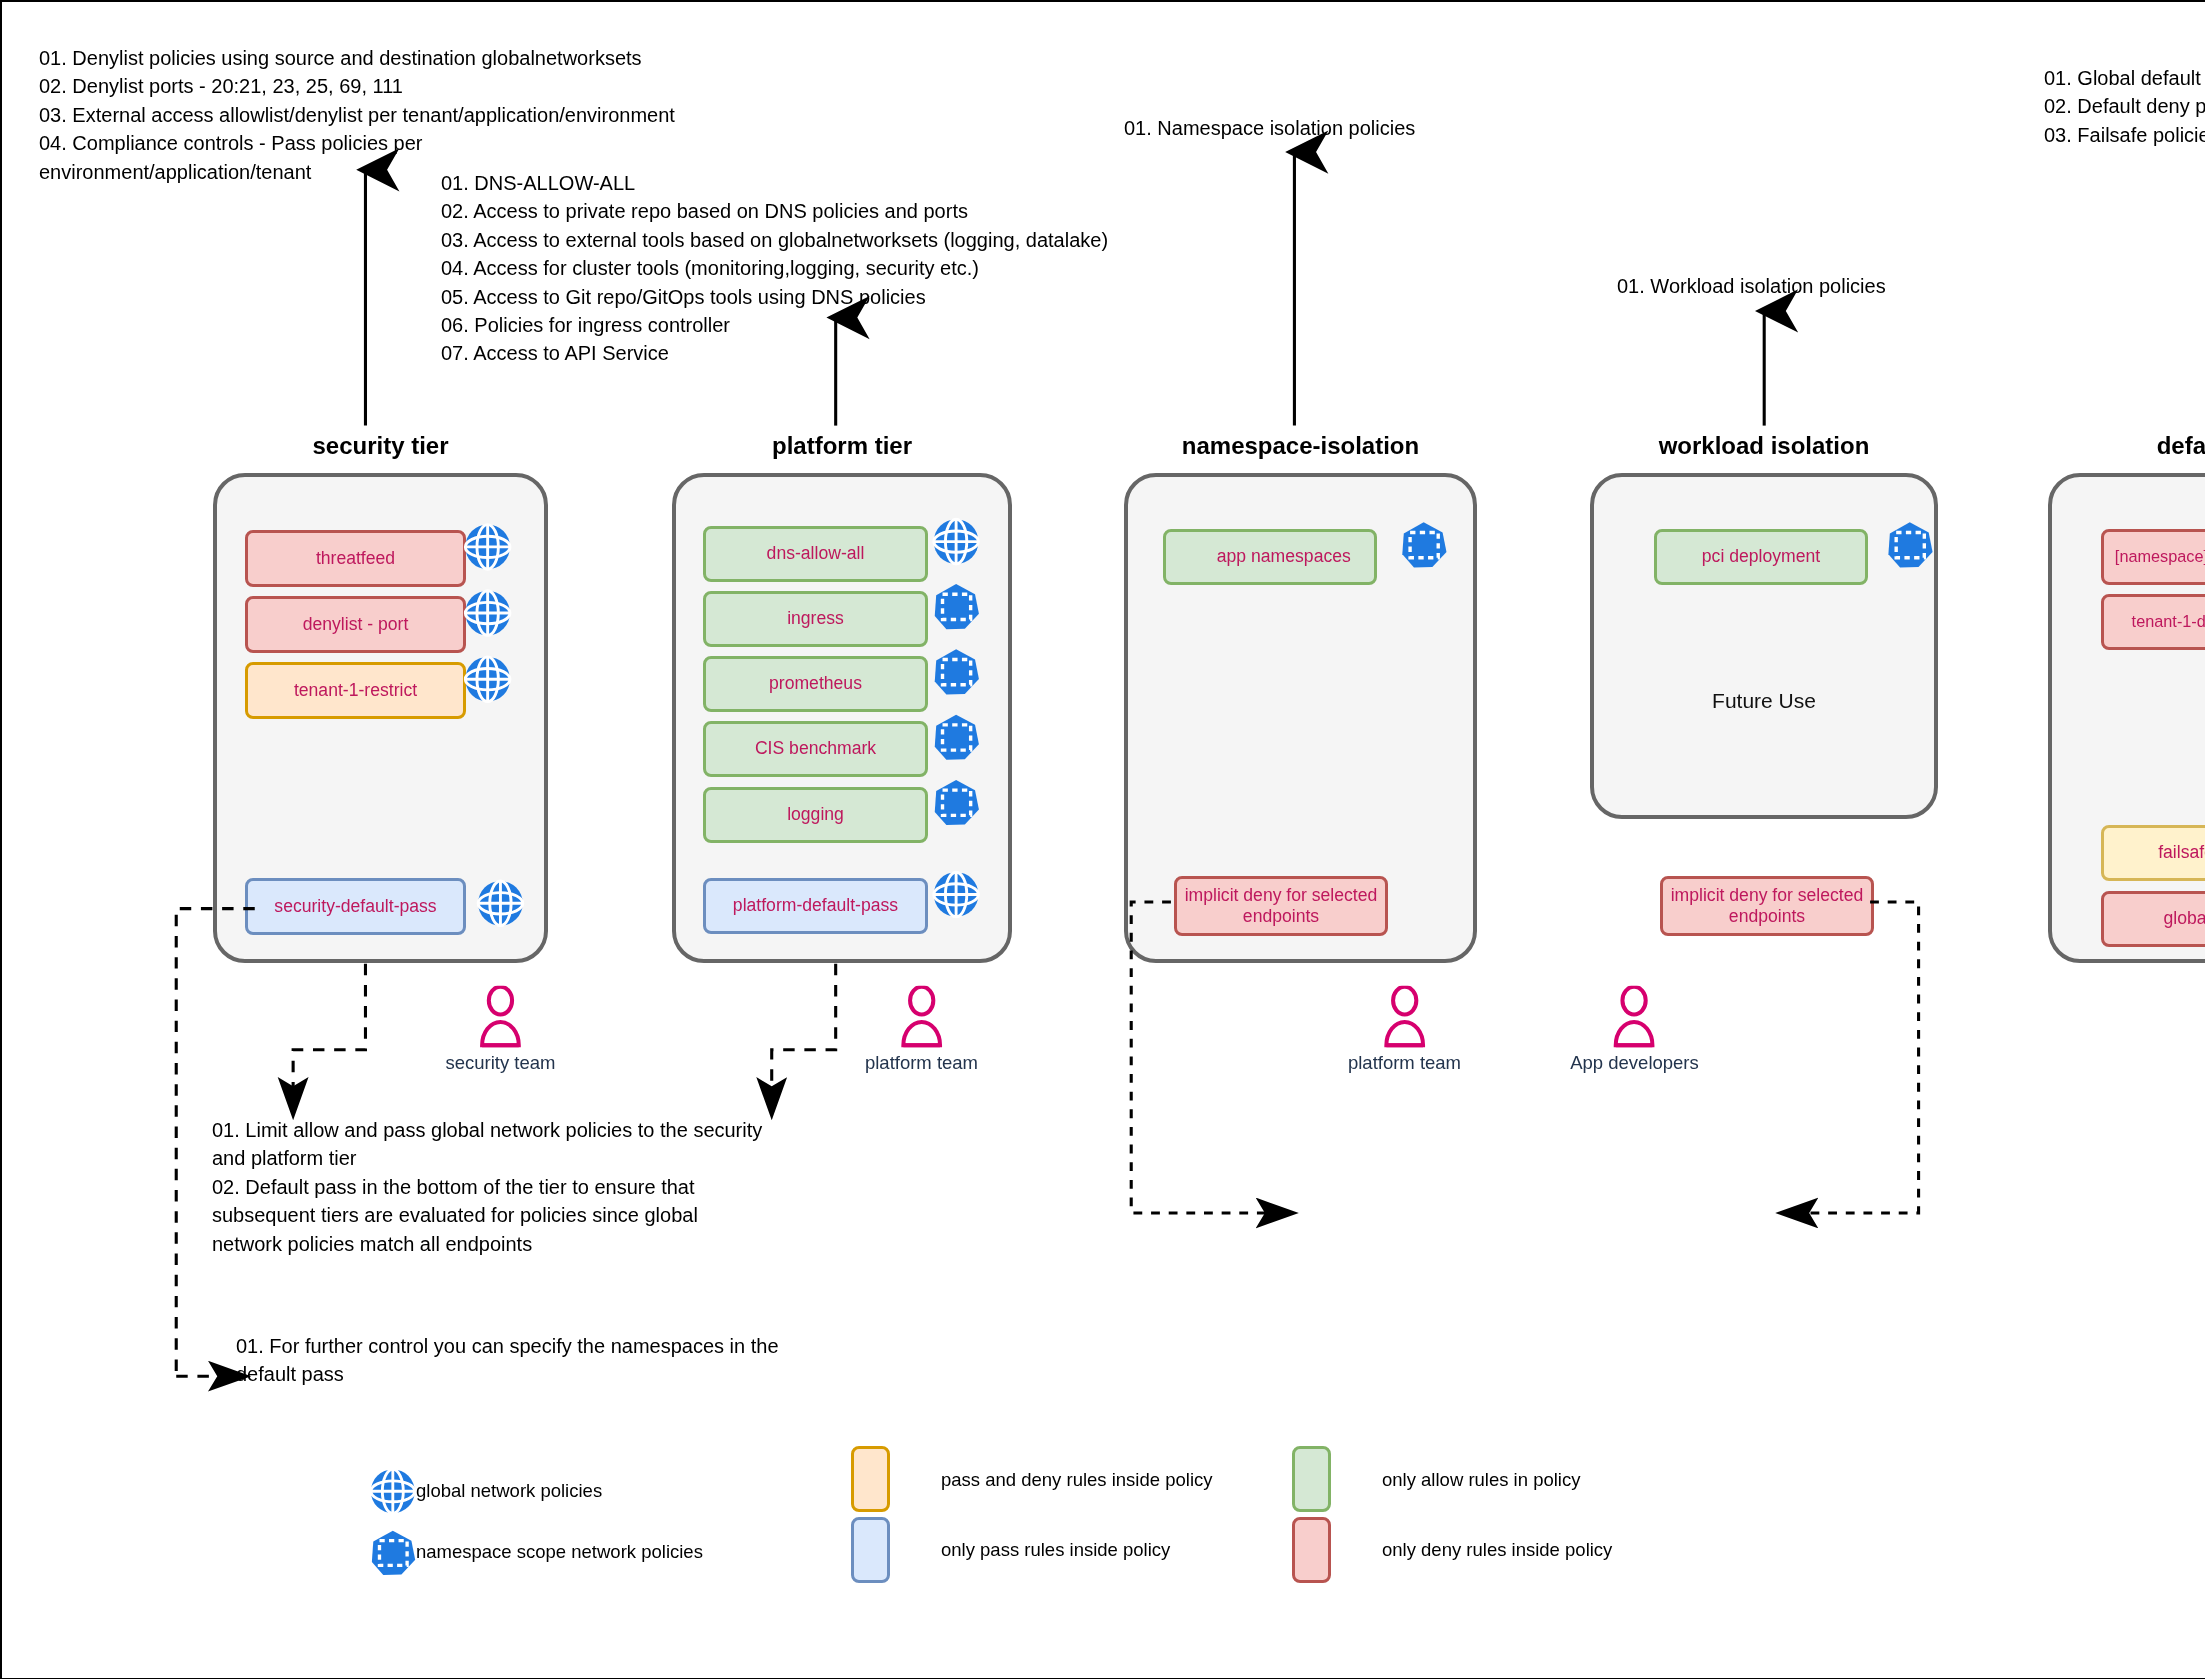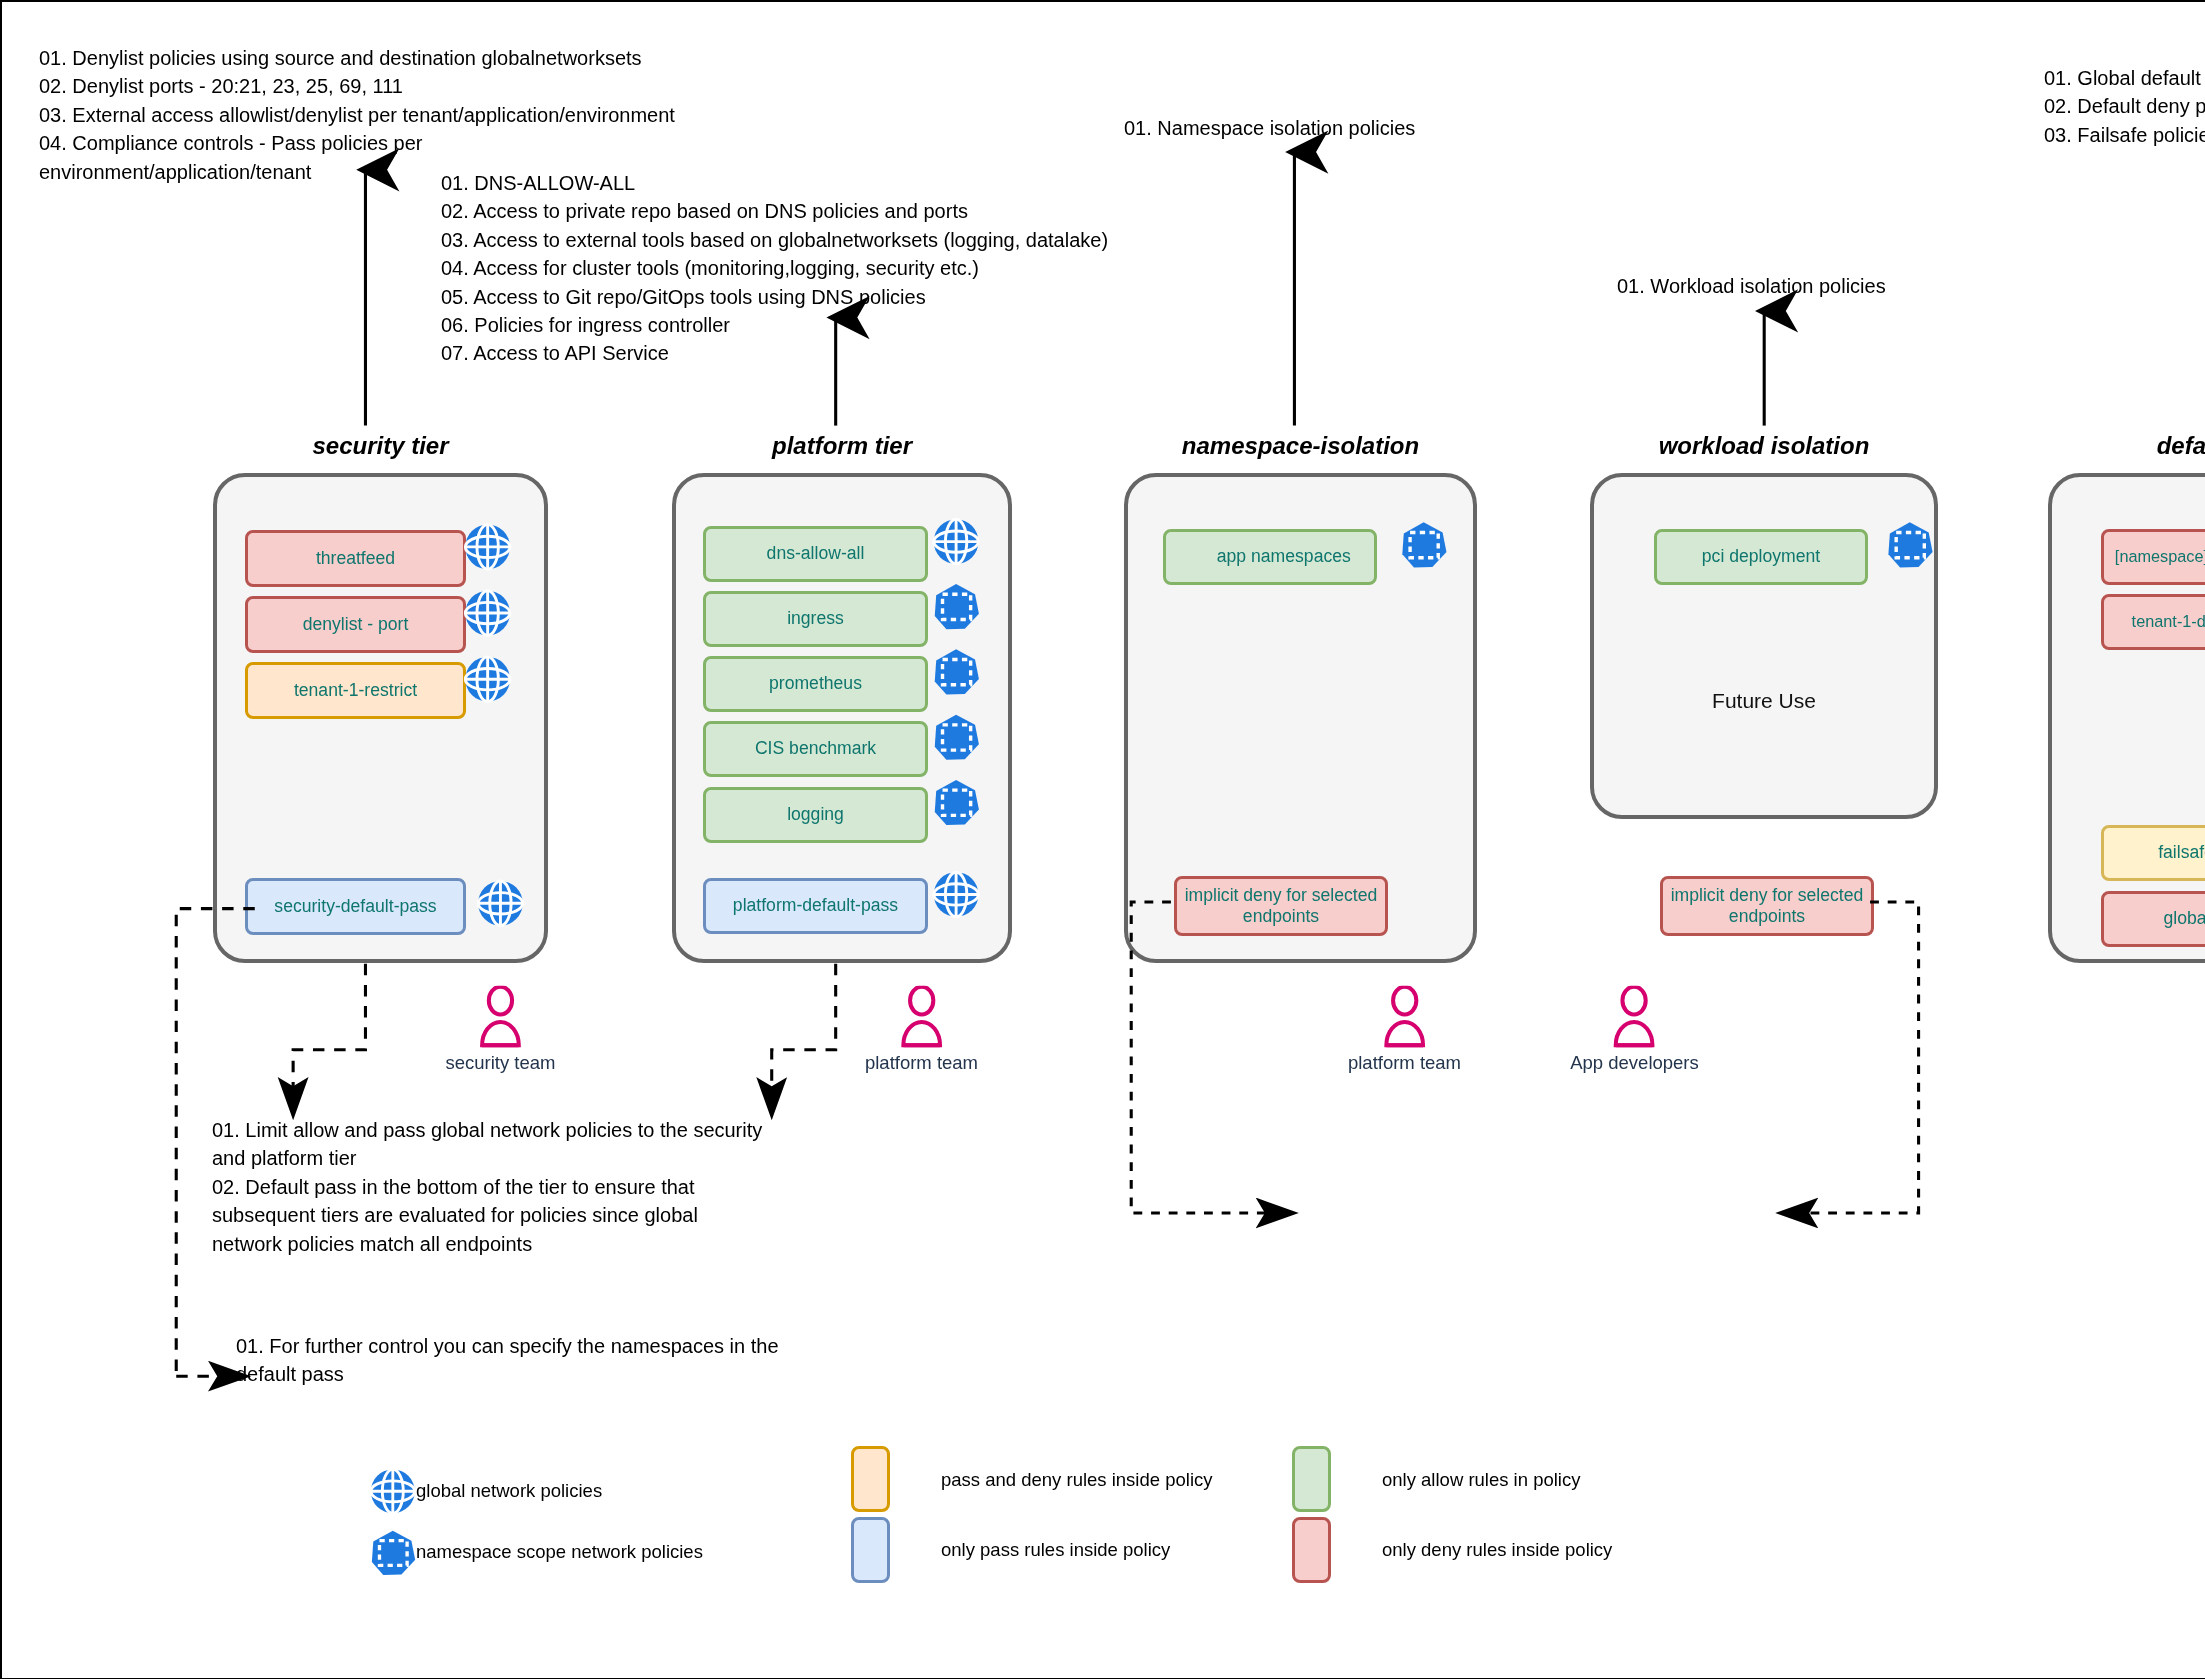--- a/index.html
+++ b/index.html
@@ -19,40 +19,39 @@
     line-height:1.42;
     white-space:pre-line;
     letter-spacing:0px;
   }
   .tier-title{
     font-size:24px;
     font-weight:bold;
     color:#000;
     text-align:center;
     white-space:nowrap;
-    font-style:italic;
   }
   .tier-box{
     background:#f5f5f5;
     border:4px solid #666666;
     border-radius:32px;
     box-sizing:border-box;
   }
   .policy{
     position:absolute;
     box-sizing:border-box;
     border-width:3.1px;
     border-style:solid;
     border-radius:8px;
     display:flex;
     align-items:center;
     justify-content:center;
     text-align:center;
     font-size:17.6px;
-    color:#0f766e;
+    color:#be185d;
     line-height:1.22;
     padding:1.8px 4.4px;
   }
   .p-deny{background:#f8cecc;border-color:#b85450;}
   .p-allow{background:#d5e8d4;border-color:#82b366;}
   .p-pass{background:#dae8fc;border-color:#6c8ebf;}
   .p-mixed{background:#ffe6cc;border-color:#d79b00;}
   .p-failsafe{background:#fff2cc;border-color:#d6b656;}
 
   .future-use{

